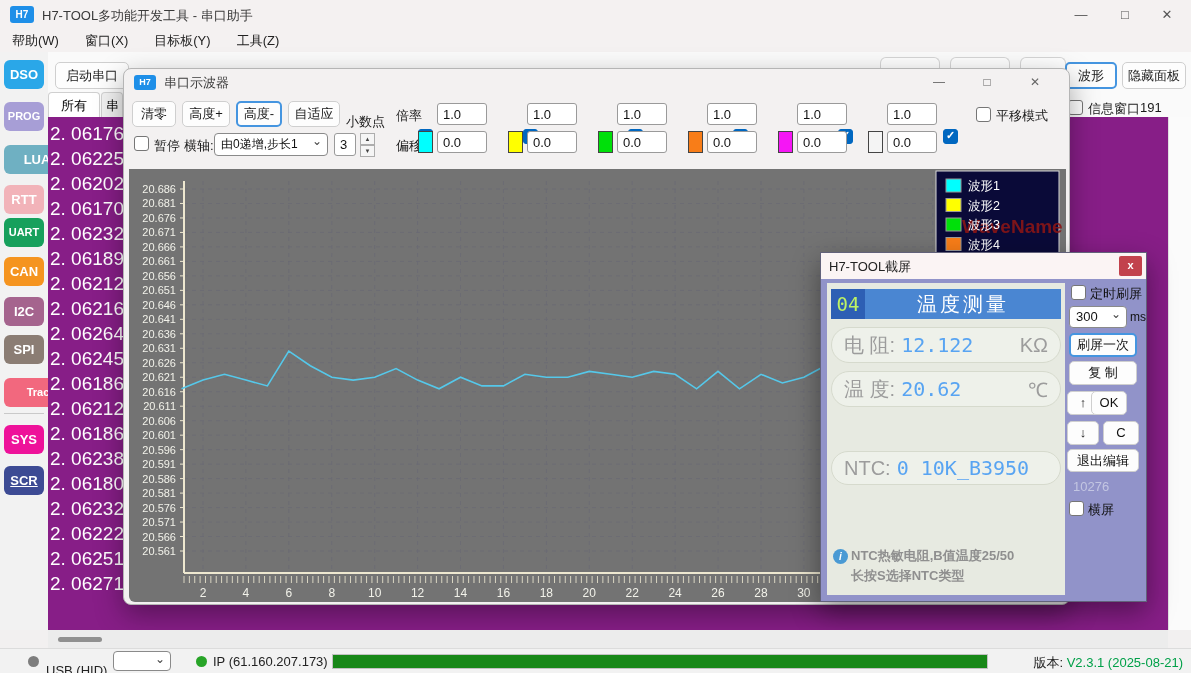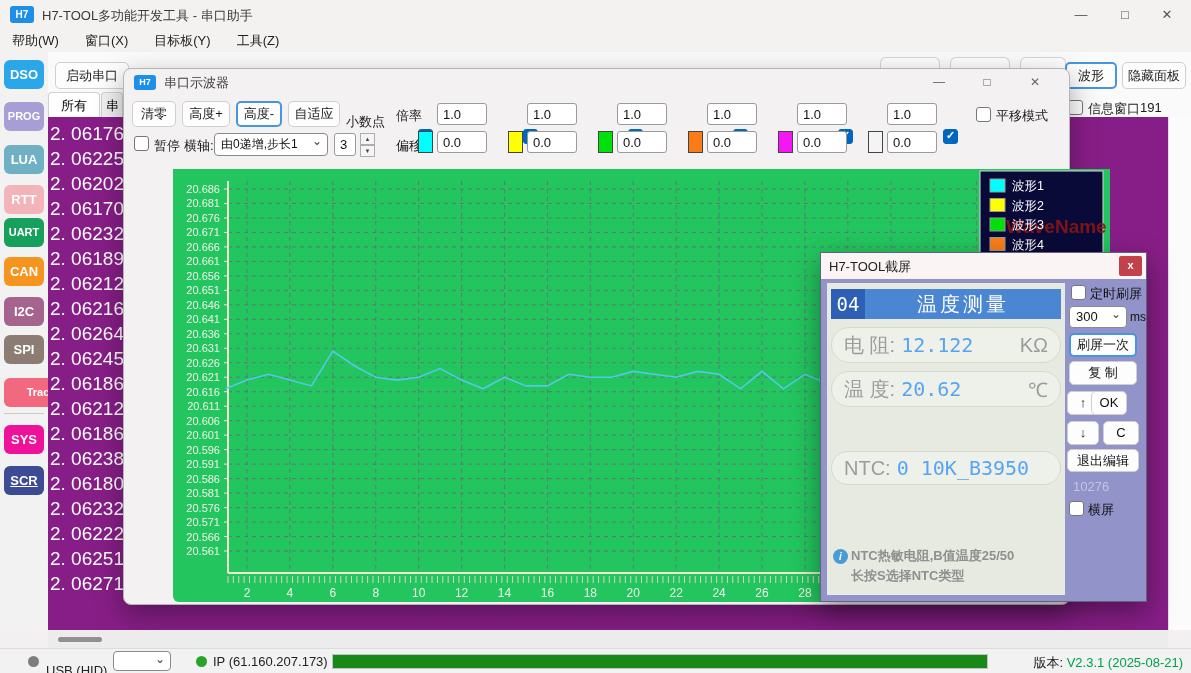--- a/index.html
+++ b/index.html
@@ -40,33 +40,33 @@
   .lab{font-size:13px;color:#1a1a1a;white-space:nowrap;}
   .frag{position:absolute;top:57px;height:11px;background:#fdfdfd;border:1px solid #d5d5d5;border-bottom:none;
         border-radius:6px 6px 0 0;}
   
   .scope{position:absolute;left:123px;top:68px;width:947px;height:537px;background:#f3f1f1;border:1px solid #b5b5b5;
          border-radius:8px;box-shadow:0 10px 28px rgba(0,0,0,.35);box-sizing:border-box;}
   .scope .tb-icon{position:absolute;left:10px;top:6px;width:22px;height:15px;background:#1e8fe8;color:#fff;
           font-size:9px;font-weight:bold;text-align:center;line-height:15px;border-radius:3px;}
   .scope .tb-title{position:absolute;left:40px;top:5px;font-size:13px;color:#3a3a3a;}
   .scope .tb-btn{position:absolute;top:0;width:40px;height:26px;text-align:center;line-height:26px;color:#666;font-size:12px;}
-  .chart{position:absolute;left:5px;top:100px;width:937px;height:433px;background:#22c55e;border-radius:0 0 6px 6px;overflow:hidden;margin-left:44px;}
+  .chart{position:absolute;left:5px;top:100px;width:937px;height:433px;background:#737373;border-radius:0 0 6px 6px;overflow:hidden;}
   .spin{position:absolute;width:15px;box-sizing:border-box;display:flex;flex-direction:column;}
   .spin span{flex:1;background:#f5f5f5;border:1px solid #adadad;font-size:6px;color:#444;text-align:center;line-height:10px;}
   
   .dialog{position:absolute;left:820px;top:252px;width:327px;height:350px;background:#9193c9;border:1px solid #62627a;
           box-shadow:0 10px 26px rgba(0,0,0,.4);box-sizing:border-box;}
   .dlg-title{position:absolute;left:0;top:0;width:100%;height:26px;background:#fbf4f4;}
   .dlg-title span.t{position:absolute;left:8px;top:5px;font-size:13px;color:#222;}
   .dlg-close{position:absolute;right:4px;top:3px;width:23px;height:20px;background:#c2424c;color:#fff;font-size:11px;
              font-weight:bold;text-align:center;line-height:19px;border-radius:2px;}
   .screen{position:absolute;left:6px;top:30px;width:238px;height:312px;background:#e7eae1;}
   .scr-hdr{position:absolute;left:4px;top:6px;width:230px;height:30px;background:#4a86d2;display:flex;}
-  .scr-num{width:34px;background:#2d5fb4;color:#ffffff;font-family:"DejaVu Sans Mono",monospace;font-size:19px;
+  .scr-num{width:34px;background:#2d5fb4;color:#bef264;font-family:"DejaVu Sans Mono",monospace;font-size:19px;
            text-align:center;line-height:30px;}
   .scr-ht{flex:1;color:#fff;font-size:20px;text-align:center;line-height:30px;letter-spacing:3px;}
   .scr-row{position:absolute;left:4px;width:230px;height:36px;background:#eef1ea;border:1px solid #d6dacd;
            border-radius:18px;box-sizing:border-box;display:flex;align-items:center;padding:0 12px;}
   .scr-row .rl{color:#9c9c9c;font-size:20px;white-space:pre;}
   .scr-row .rv{color:#58a4f2;font-size:20px;font-family:"DejaVu Sans Mono",monospace;margin-left:6px;white-space:pre;}
   .scr-row .ru{color:#9c9c9c;font-size:20px;margin-left:auto;}
   .scr-info{position:absolute;left:6px;font-size:13px;font-weight:bold;color:#8f8f8f;}
   .info-i{display:inline-block;width:15px;height:15px;border-radius:50%;background:#4a9ad4;color:#fff;font-size:10px;
           font-style:italic;text-align:center;line-height:15px;margin-right:3px;font-weight:bold;}
@@ -100,21 +100,21 @@
     <span>窗口(X)</span>
     <span>目标板(Y)</span>
     <span>工具(Z)</span>
   </div>
 
   <div class="content"></div>
 
   <div class="sidebar">
       <div class="side-btn" style="top: 8px; background: rgb(42, 167, 232);">DSO</div>
       <div class="side-btn" style="top: 50px; background: rgb(167, 158, 214); font-size: 11px;">PROG</div>
-      <div class="side-btn" style="top: 93px; background: rgb(111, 176, 194);">LUA</div>
+      <div class="side-btn" style="top: 93px; background: rgb(111, 176, 194); padding-left: 13px;">LUA</div>
       <div class="side-btn" style="top: 133px; background: rgb(242, 179, 185);">RTT</div>
       <div class="side-btn" style="top: 166px; background: rgb(23, 160, 92); font-size: 11px;">UART</div>
       <div class="side-btn" style="top: 205px; background: rgb(245, 148, 31);">CAN</div>
       <div class="side-btn" style="top: 245px; background: rgb(165, 100, 142);">I2C</div>
       <div class="side-btn" style="top: 283px; background: rgb(139, 125, 116);">SPI</div>
       <div class="side-btn" style="top: 326px; background: rgb(242, 104, 126); font-size: 11px; padding-left: 17px;">Trace</div>
       <div class="side-div" style="top: 361px;"></div>
       <div class="side-btn" style="top: 373px; background: rgb(238, 18, 154);">SYS</div>
       <div class="side-btn" style="top: 414px; background: rgb(61, 75, 148); text-decoration: underline;">SCR</div>
     </div>

